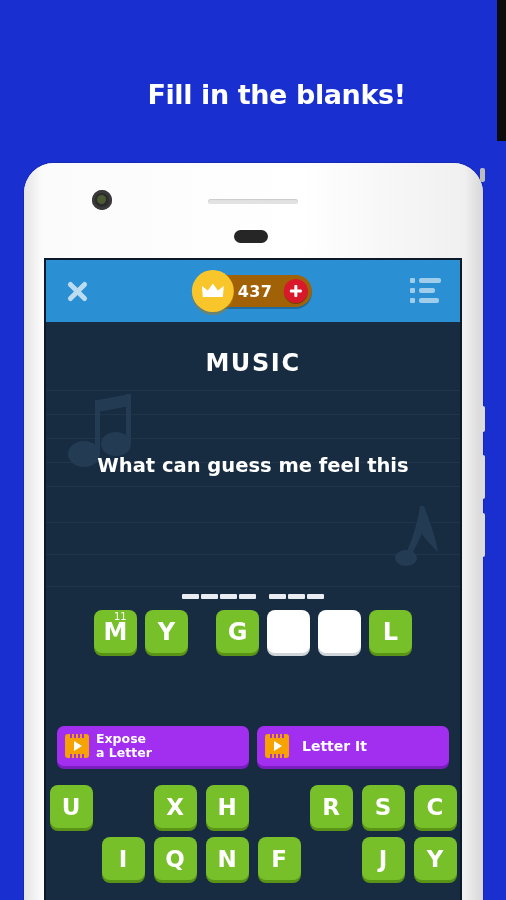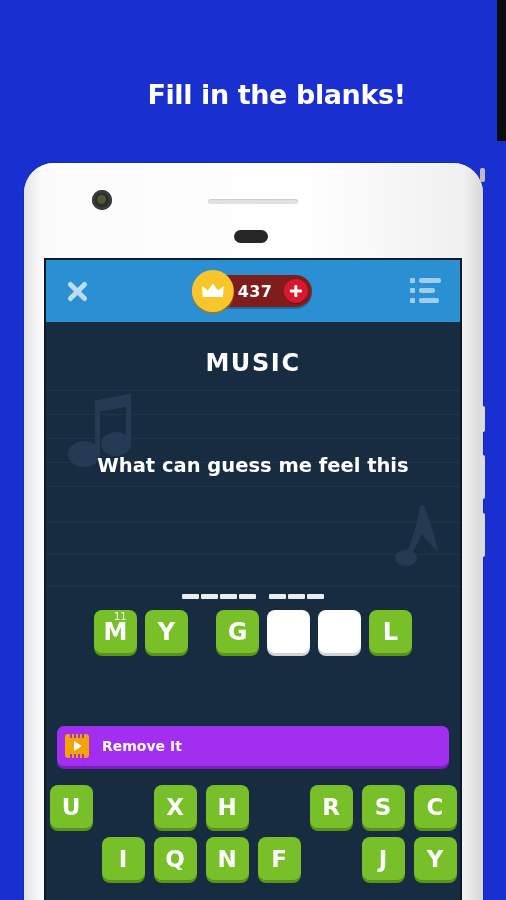--- a/index.html
+++ b/index.html
@@ -77,21 +77,21 @@
     background:#bcdcf0; border-radius:3px;
   }
   .close-x:before{ transform:rotate(45deg); }
   .close-x:after{ transform:rotate(-45deg); }
 
   .coin-wrap{
     position:absolute; left:50%; top:50%; transform:translate(-50%,-50%);
     display:flex; align-items:center;
   }
   .coin-pill{
-    height:32px; background:#7f1d1d; border-radius:17px;
+    height:32px; background:#a16207; border-radius:17px;
     display:flex; align-items:center; padding:0 4px 0 40px;
     box-shadow:0 2px 0 rgba(0,0,0,.25);
     text-align:center;
   }
   .coin-count{
     color:#ffffff; font-size:16px; font-weight:bold; letter-spacing:.3px;
     padding:0 12px 0 4px;
   }
   .plus-btn{
     width:24px; height:24px; border-radius:50%; background:#d9182c;
@@ -330,25 +330,32 @@
         </div>
         <div class="slot empty">
           <span></span>
         </div>
         <div class="slot filled">
           <span>L</span>
         </div>
       </div>
 
     <div class="hints" id="hints">
+        <div class="hint-btn">
+          <span class="film">
+            <span class="tri"></span>
+          </span>
+          <span class="hint-label">Expose
+a Letter</span>
+        </div>
         <div class="hint-btn solve">
           <span class="film">
             <span class="tri"></span>
           </span>
-          <span class="hint-label">Remove It</span>
+          <span class="hint-label">Letter It</span>
         </div>
       </div>
 
     <div class="keys">
       <div class="krow" id="krow1">
           <div class="key">U</div>
           <div class="key spacer"></div>
           <div class="key">X</div>
           <div class="key">H</div>
           <div class="key spacer"></div>

